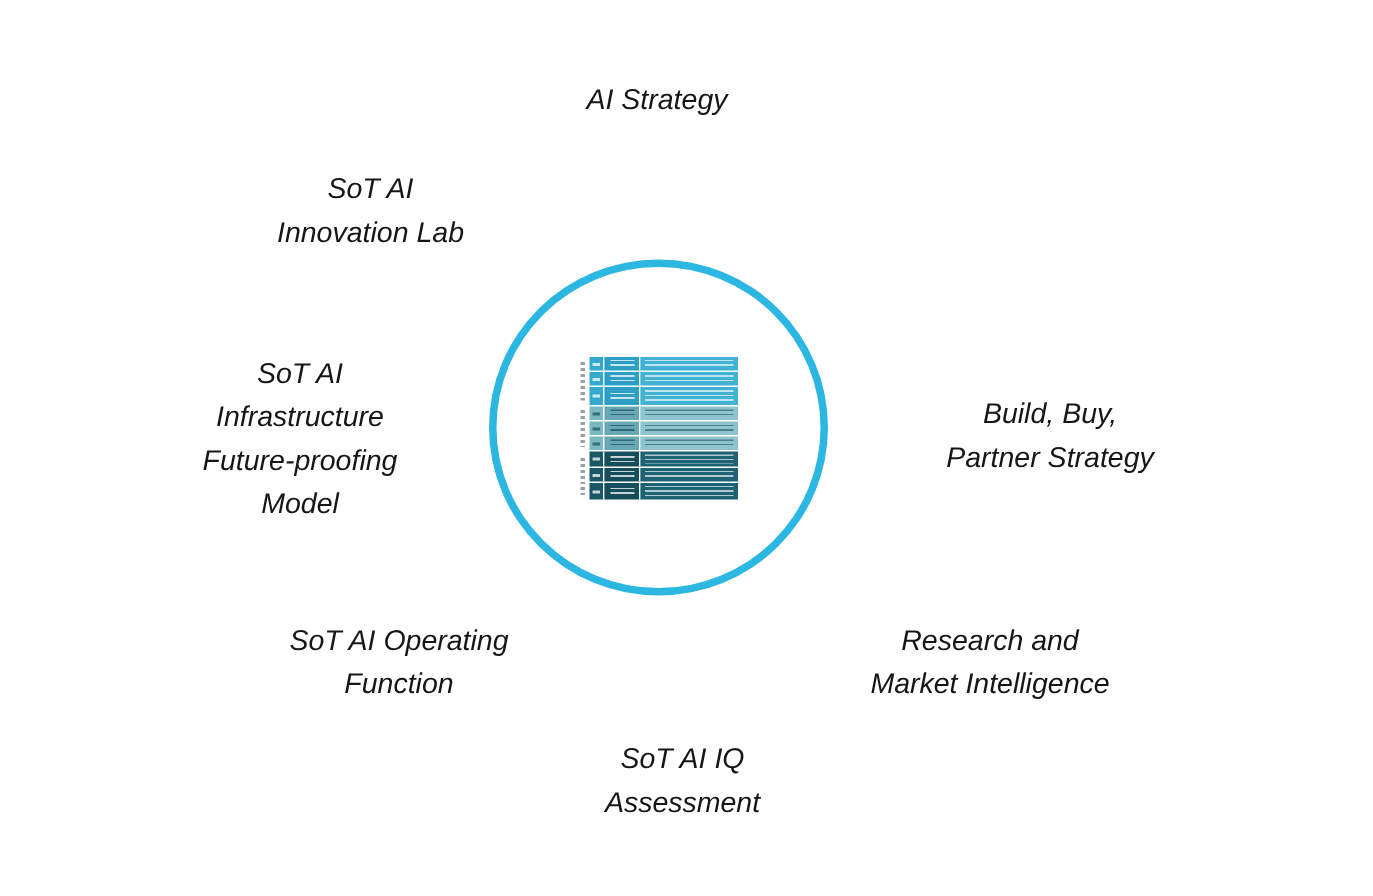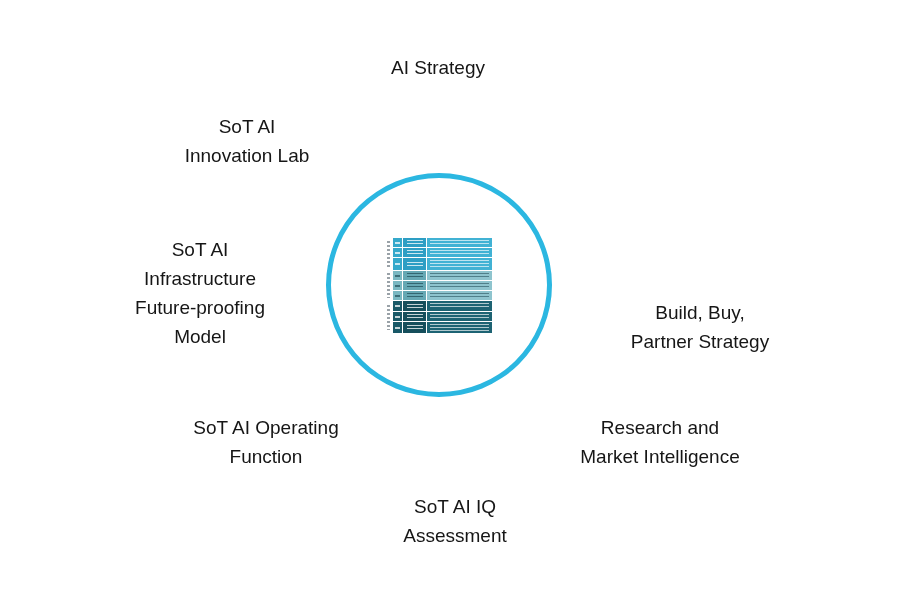--- a/index.html
+++ b/index.html
@@ -2,42 +2,42 @@
 <html><head>
 <meta charset="utf-8">
 <style>
   * { box-sizing: border-box; margin: 0; padding: 0; }
   html, body { background: #ffffff; }
   body {
     width: 915px; height: 597px;
     font-family: "Liberation Sans", sans-serif;
     position: relative; overflow: hidden;
   }
-  .canvas { position: absolute; inset: 0; background: #ffffff; }
+  .canvas { position: absolute; inset: 0; background: #ffffff; font-style: italic; }
 
   
   .ring {
     position: absolute; left: 439px; top: 285px;
     width: 226px; height: 224px;
     transform: translate(-50%, -50%);
     border: 5px solid #2bb7e1;
     border-radius: 50%;
   }
 
   
   .node-label {
     position: absolute; transform: translate(-50%, -50%);
     font-size: 19px; line-height: 29px; color: #161616;
     text-align: center; white-space: pre-line;
   }
   .pos-top    { left: 438px; top: 67px;  }
   .pos-ul     { left: 247px; top: 141px; }
   .pos-ur     { left: 645px; top: 153px; }
   .pos-left   { left: 200px; top: 293px; }
-  .pos-right  { left: 700px; top: 291px; margin-top: 36px; }
+  .pos-right  { left: 700px; top: 291px; }
   .pos-ll     { left: 266px; top: 442px; text-align: center; }
   .pos-lr     { left: 632px; top: 442px; margin-left: 28px; }
   .pos-bottom { left: 455px; top: 521px; text-align: center; }
 
   
   .mini-table {
     position: absolute; left: 384px; top: 238px;
     width: 108px; height: 95px;
     display: flex; background: #ffffff;
   }

